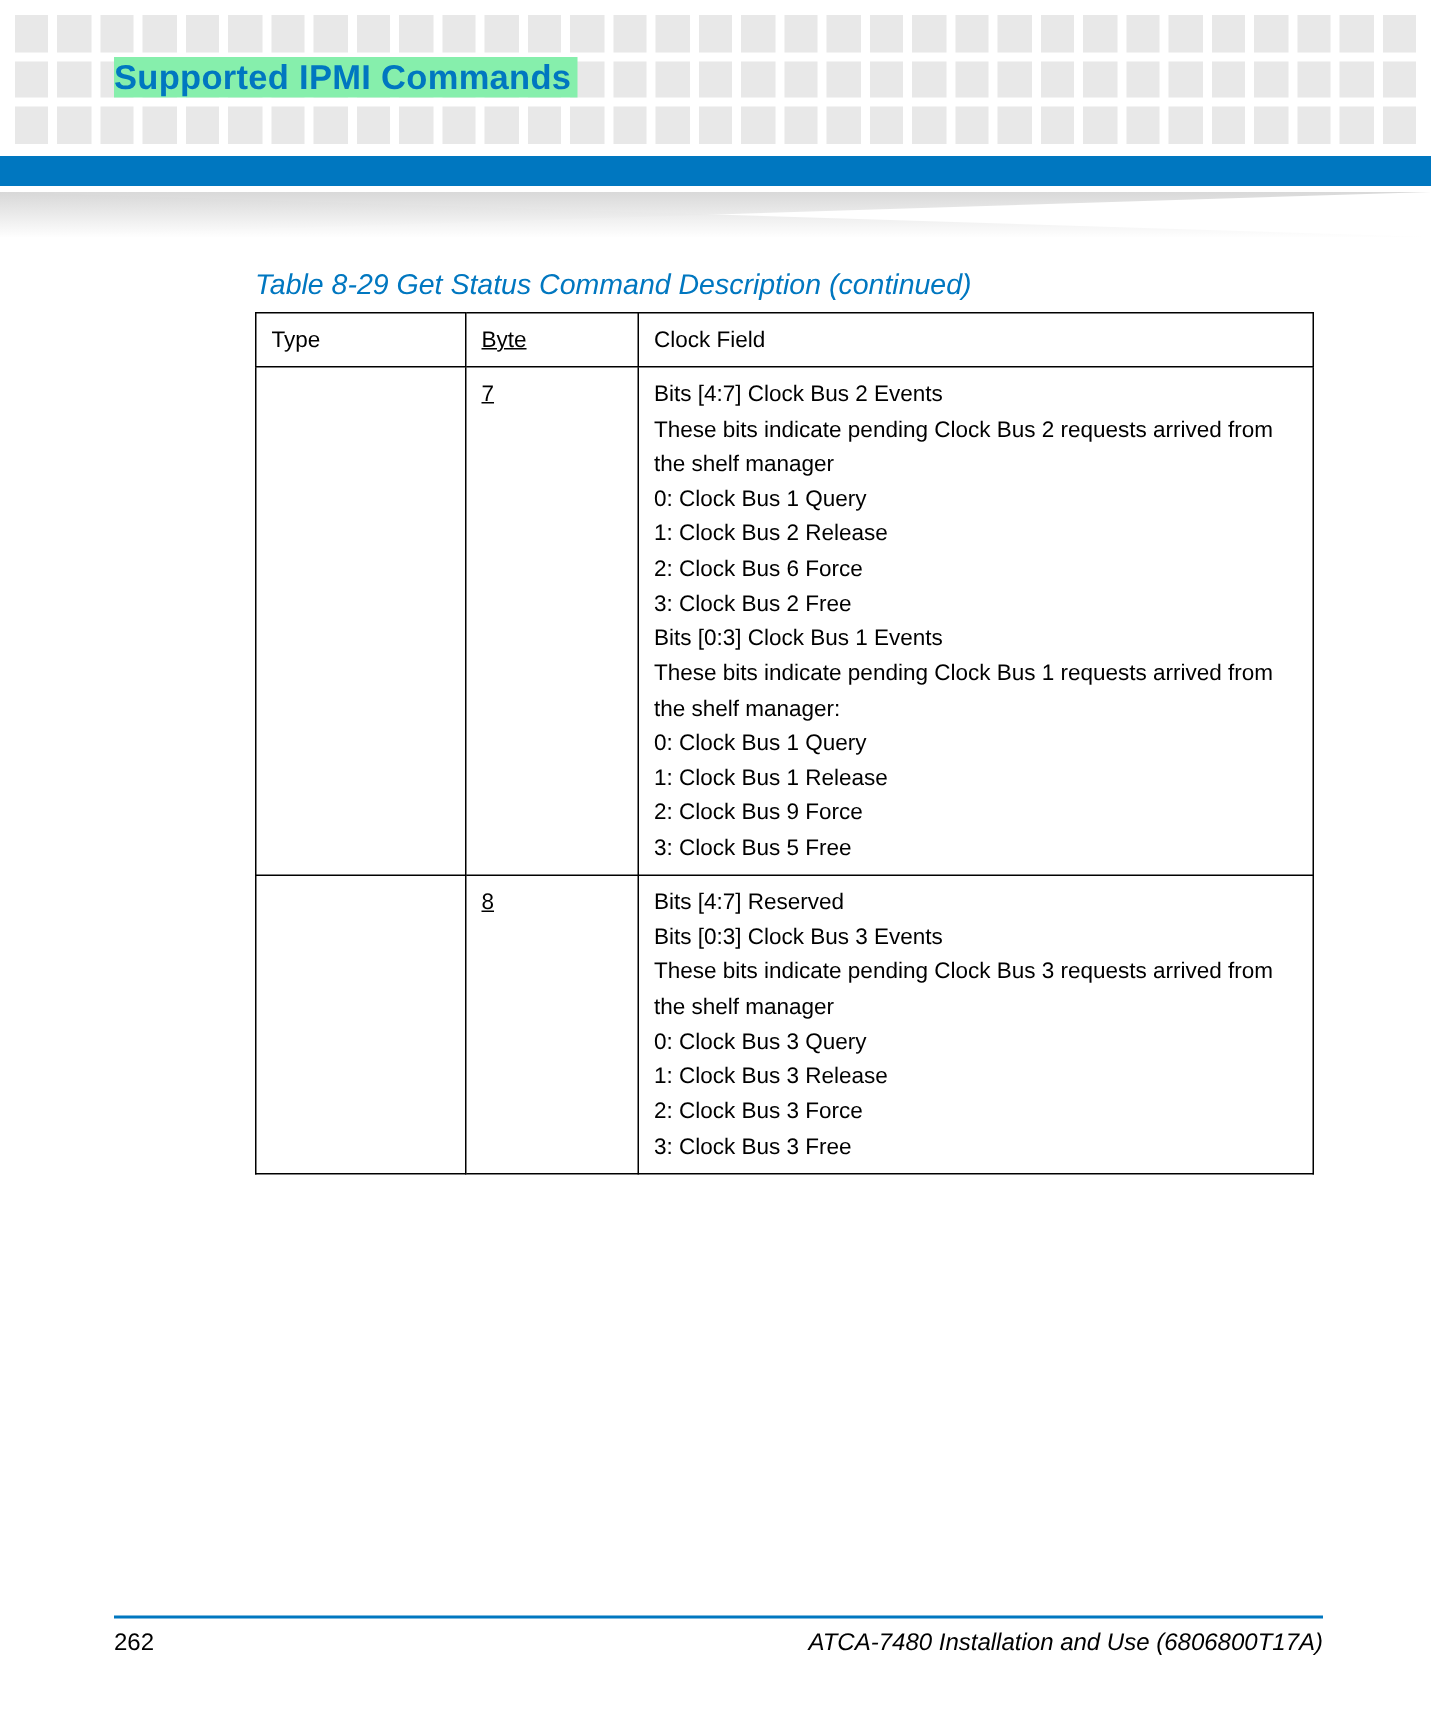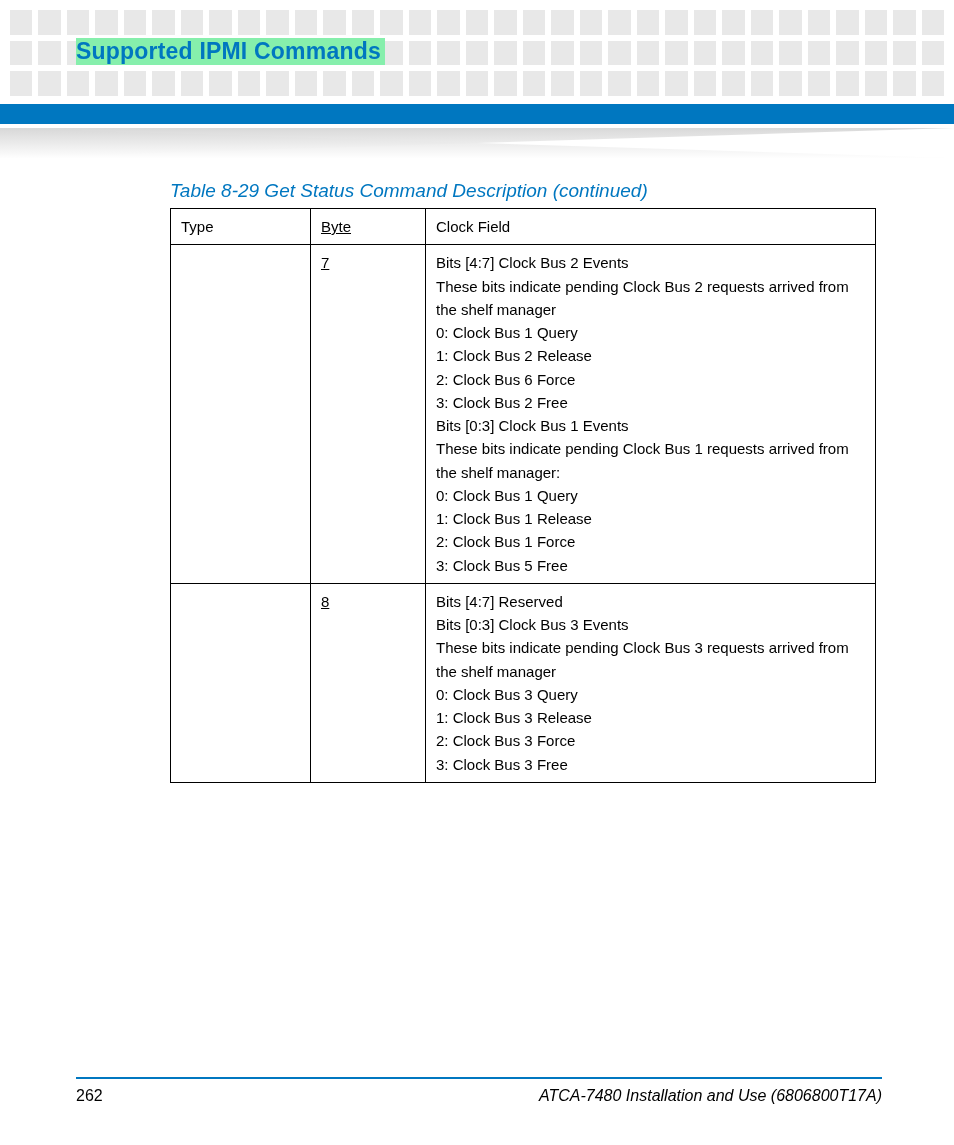--- a/index.html
+++ b/index.html
@@ -188,21 +188,21 @@
               <span class="data-line">Bits [4:7] Clock Bus 2 Events</span>
               <span class="data-line">These bits indicate pending Clock Bus 2 requests arrived from the shelf manager</span>
               <span class="data-line">0: Clock Bus 1 Query</span>
               <span class="data-line">1: Clock Bus 2 Release</span>
               <span class="data-line">2: Clock Bus 6 Force</span>
               <span class="data-line">3: Clock Bus 2 Free</span>
               <span class="data-line">Bits [0:3] Clock Bus 1 Events</span>
               <span class="data-line">These bits indicate pending Clock Bus 1 requests arrived from the shelf manager:</span>
               <span class="data-line">0: Clock Bus 1 Query</span>
               <span class="data-line">1: Clock Bus 1 Release</span>
-              <span class="data-line">2: Clock Bus 1 Force</span>
+              <span class="data-line">2: Clock Bus 9 Force</span>
               <span class="data-line">3: Clock Bus 5 Free</span>
             </td>
           </tr>
           <tr>
             <td class="col-type"></td>
             <td class="col-byte">8</td>
             <td class="col-data">
               <span class="data-line">Bits [4:7] Reserved</span>
               <span class="data-line">Bits [0:3] Clock Bus 3 Events</span>
               <span class="data-line">These bits indicate pending Clock Bus 3 requests arrived from the shelf manager</span>

